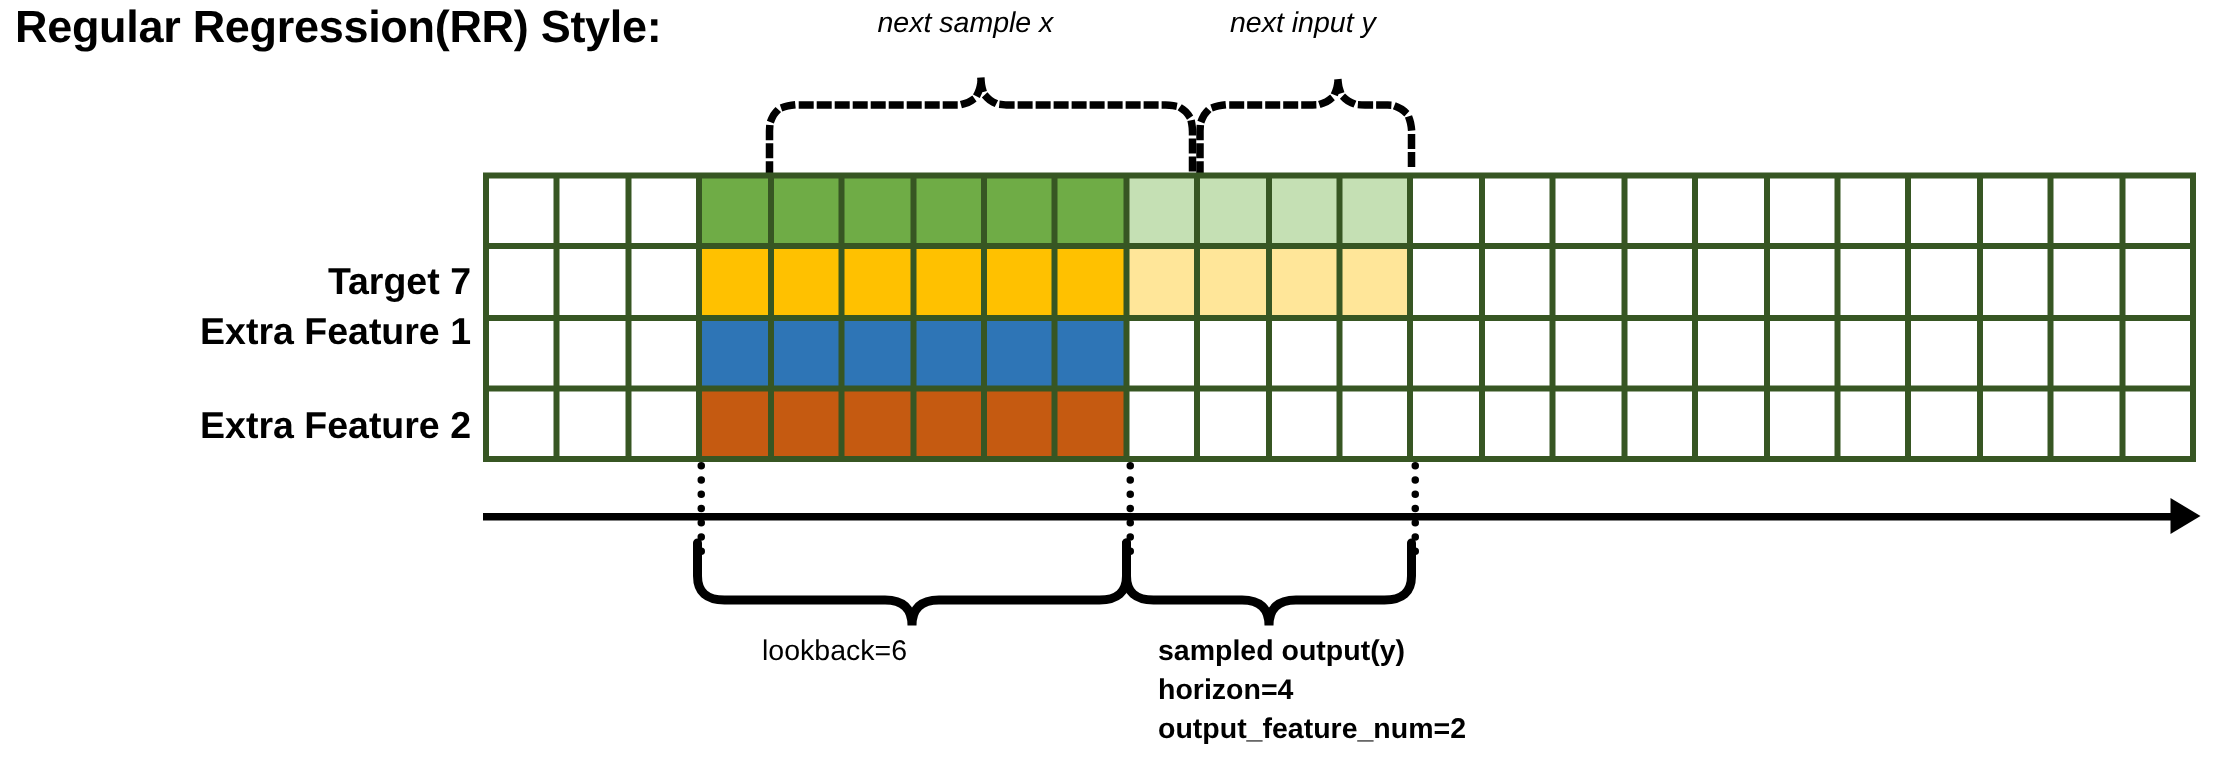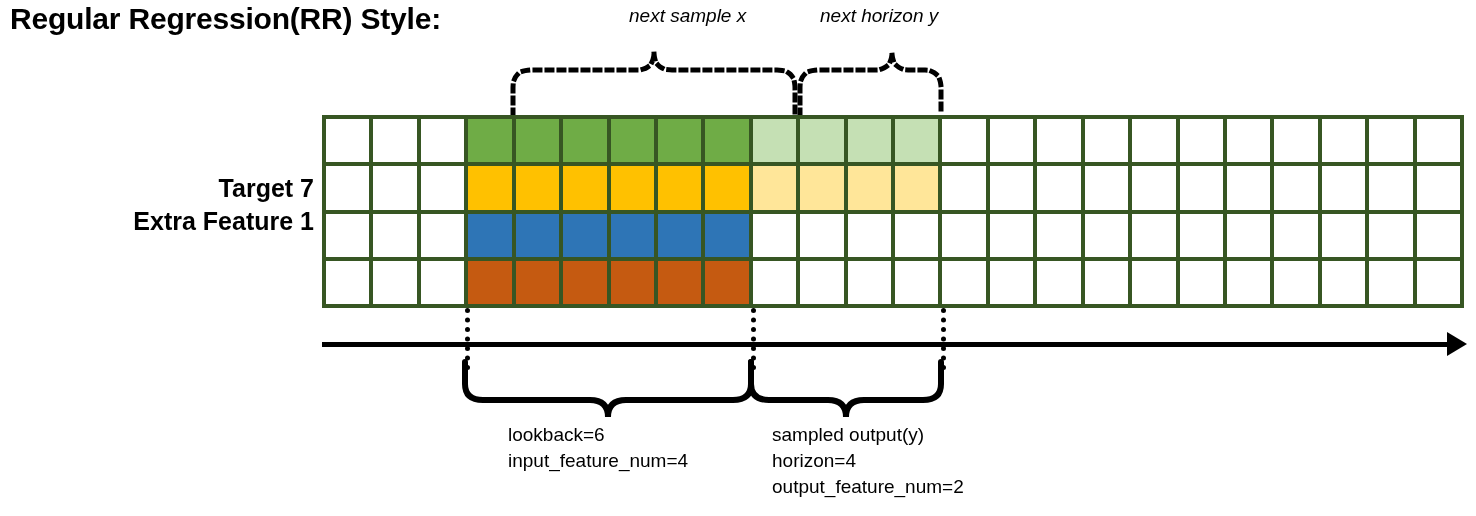--- a/index.html
+++ b/index.html
@@ -18,21 +18,21 @@
     font-size:30px;font-weight:700;color:#000;
     letter-spacing:-0.2px;white-space:nowrap;
   }
 
   
   .sample-caption{
     position:absolute;
     font-size:19px;font-style:italic;font-weight:400;color:#000;
     white-space:nowrap;
   }
-  #cap-x{left:585px;top:5px;margin-left:44px;}
+  #cap-x{left:585px;top:5px;}
   #cap-y{left:820px;top:5px;}
 
   
   .row-label{
     position:absolute;right:1162px;
     width:300px;text-align:right;
     font-size:25px;font-weight:700;color:#000;
     white-space:nowrap;
   }
 
@@ -79,41 +79,42 @@
   
   svg.overlay{position:absolute;left:0;top:0;width:1476px;height:516px;pointer-events:none;}
 
   
   .annot{
     position:absolute;
     font-size:19px;font-weight:400;color:#000;
     line-height:1.38;white-space:nowrap;
   }
   #annot-input{left:508px;top:422px;}
-  #annot-output{left:772px;top:422px;}
+  #annot-output{left:772px;top:422px;font-weight:bold;}
 </style>
 </head>
 <body>
 
 <div class="canvas">
 
   <div id="page-title">Regular Regression(RR) Style:</div>
 
   <div class="sample-caption" id="cap-x">next sample x</div>
-  <div class="sample-caption" id="cap-y">next horizon y</div>
+  <div class="sample-caption" id="cap-y">next input y</div>
 
   <svg class="overlay" viewBox="0 0 1476 516">
 
     <path d="M513,115 L513,88 Q513,70 531,70 L636,70 Q654,70 654,52 Q654,70 672,70 L777,70 Q795,70 795,88 L795,115" fill="none" stroke="#000" stroke-width="5" stroke-dasharray="5,7" stroke-linecap="square"></path>
 
     <path d="M800,115 L800,88 Q800,70 818,70 L874,70 Q892,70 892,52 Q892,70 910,70 L923,70 Q941,70 941,88 L941,115" fill="none" stroke="#000" stroke-width="5" stroke-dasharray="5,7" stroke-linecap="square"></path>
   </svg>
 
   <div class="row-label" style="top:174px">Target 7</div>
   <div class="row-label" style="top:207px">Extra Feature 1</div>
+  <div class="row-label" style="top:270px">Extra Feature 2</div>
 
   <div id="grid">
       <div class="grid-row">
         <div class="cell" style="background: rgb(255, 255, 255);"></div>
         <div class="cell" style="background: rgb(255, 255, 255);"></div>
         <div class="cell" style="background: rgb(255, 255, 255);"></div>
         <div class="cell" style="background: rgb(111, 172, 70);"></div>
         <div class="cell" style="background: rgb(111, 172, 70);"></div>
         <div class="cell" style="background: rgb(111, 172, 70);"></div>
         <div class="cell" style="background: rgb(111, 172, 70);"></div>
@@ -224,21 +225,20 @@
 
   <svg class="overlay" viewBox="0 0 1476 516">
 
     <path d="M465,362 L465,384 Q465,400 483,400 L590,400 Q608,400 608,417 Q608,400 626,400 L733,400 Q751,400 751,384 L751,362" fill="none" stroke="#000" stroke-width="6" stroke-linecap="round"></path>
 
     <path d="M751,362 L751,384 Q751,400 769,400 L828,400 Q846,400 846,417 Q846,400 864,400 L923,400 Q941,400 941,384 L941,362" fill="none" stroke="#000" stroke-width="6" stroke-linecap="round"></path>
   </svg>
 
   <div class="annot" id="annot-input">
     <div>lookback=6</div>
-    <div>input_feature_num=4</div>
   </div>
   <div class="annot" id="annot-output">
     <div>sampled output(y)</div>
     <div>horizon=4</div>
     <div>output_feature_num=2</div>
   </div>
 
 </div>
 
 </body></html>

